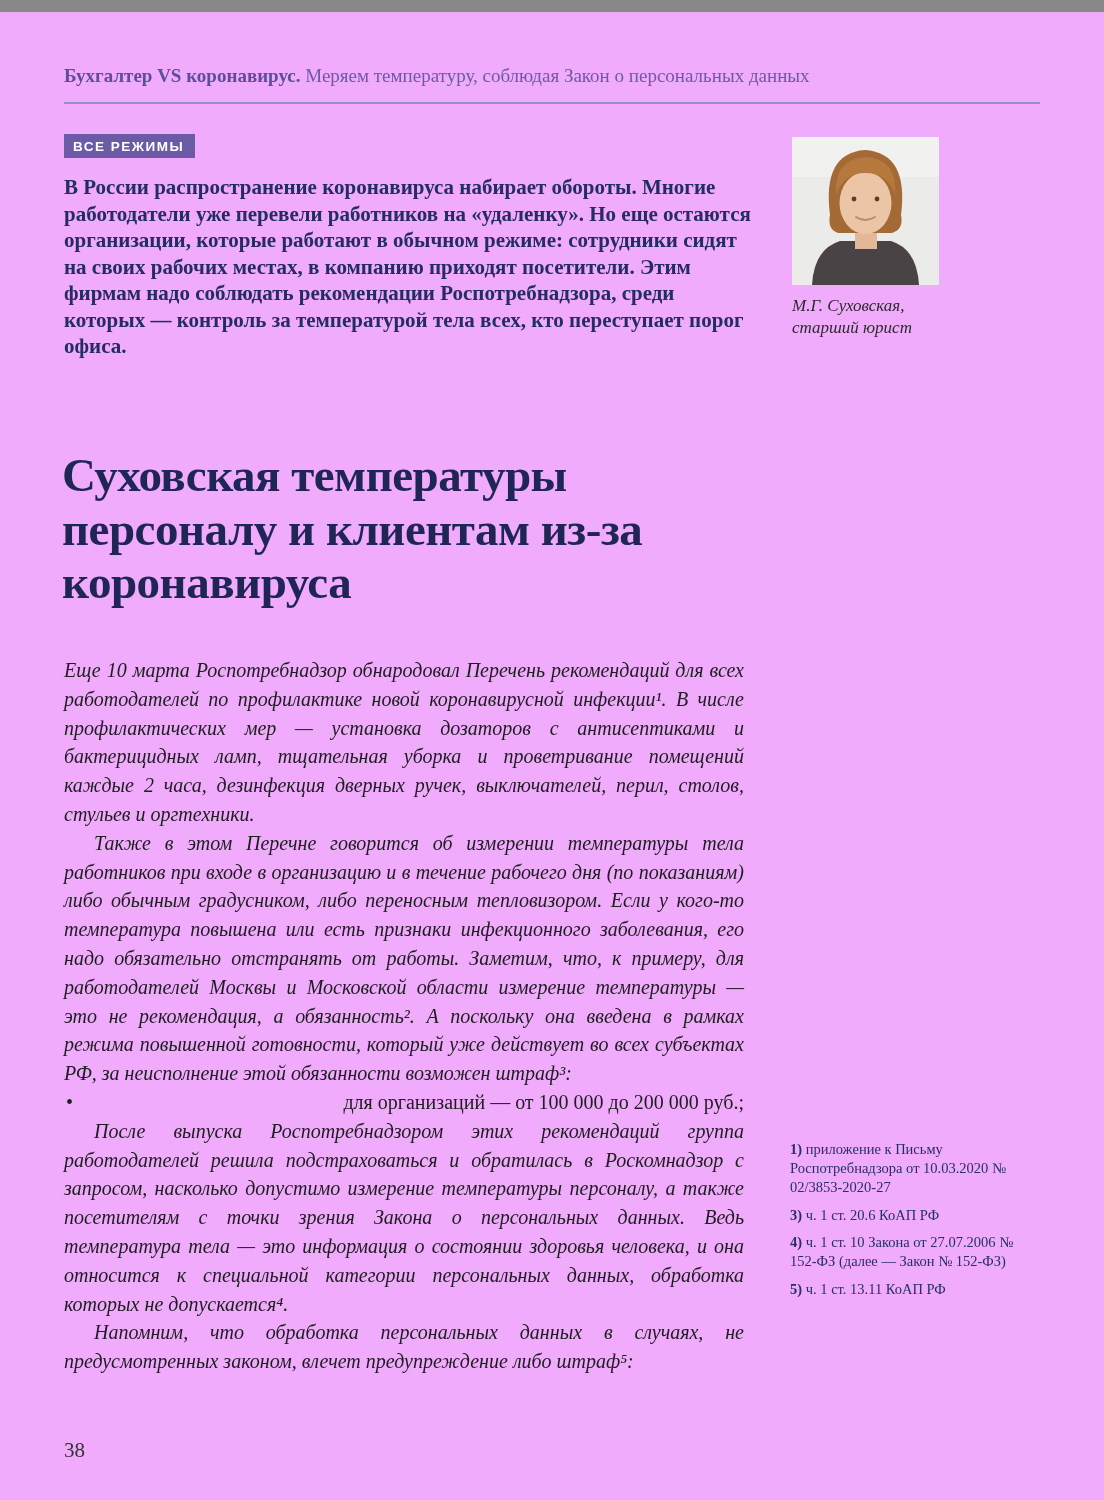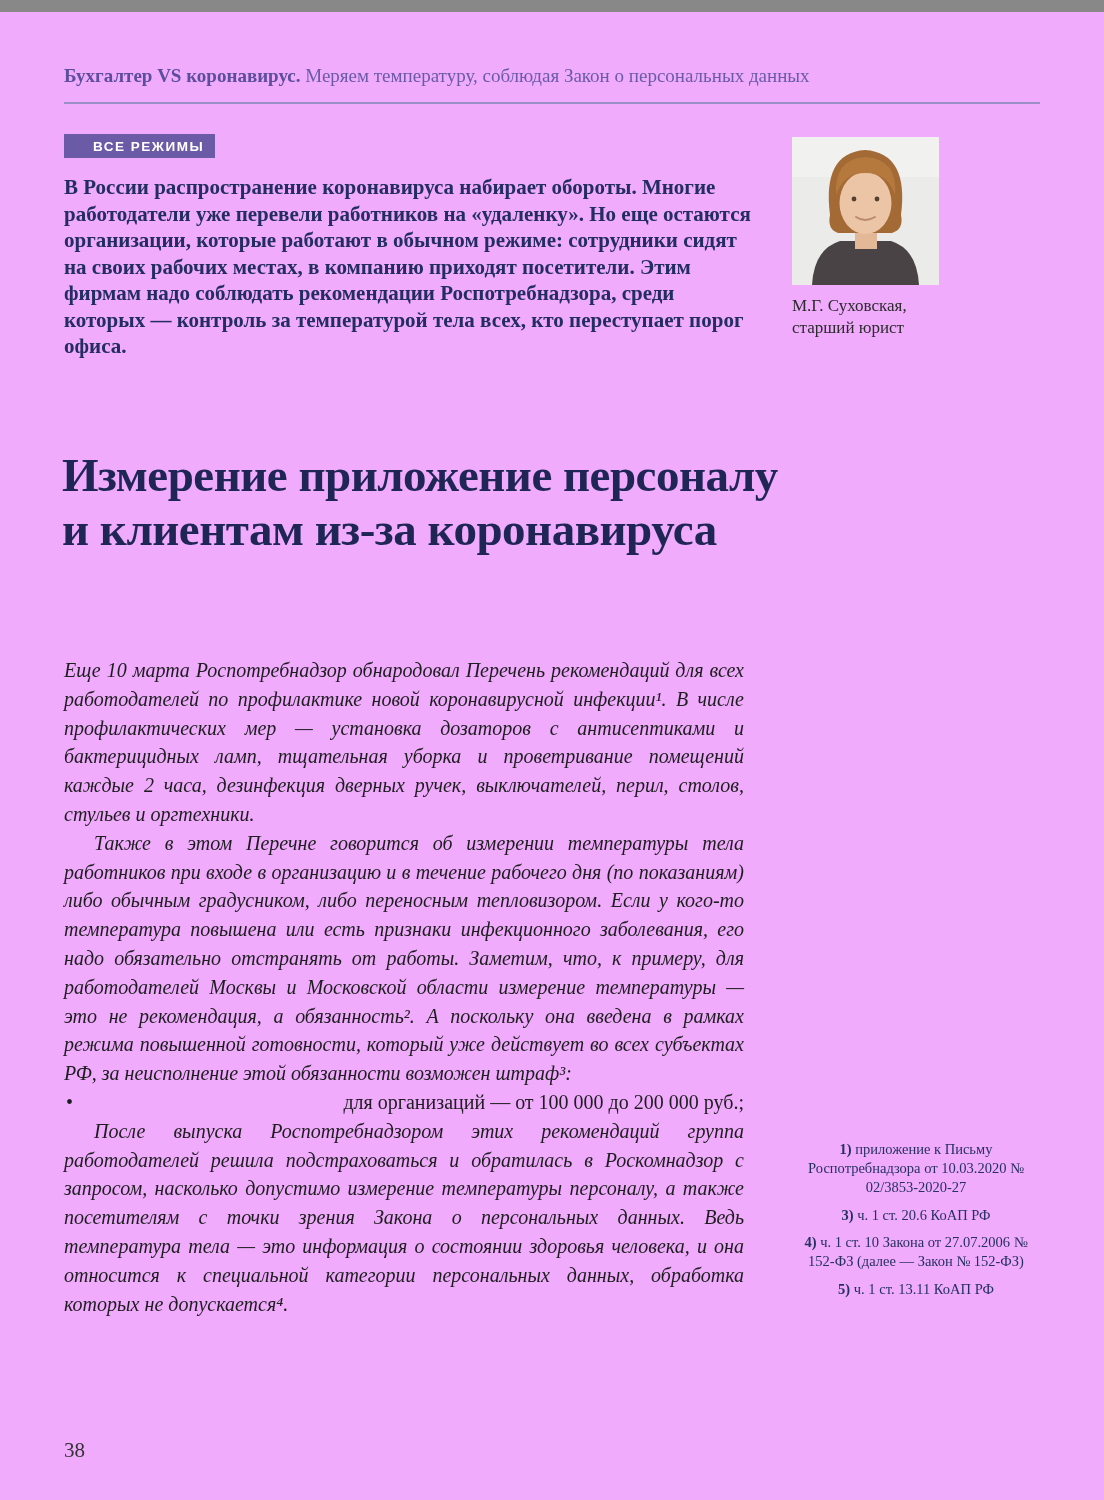--- a/index.html
+++ b/index.html
@@ -29,21 +29,21 @@
   .kicker-rule{
     position:absolute;left:64px;top:90px;width:976px;height:2px;
     background:var(--purple-light);
   }
   
   .badge{
     position:absolute;left:64px;top:122px;
     background:var(--purple);color:#fff;
     font-family:"Liberation Sans", sans-serif;
     font-size:13.5px;font-weight:bold;letter-spacing:1.5px;
-    padding:5px 11px 4px 29px;
+    padding:5px 11px 4px 9px;
   }
   .lead{
     position:absolute;left:64px;top:162px;width:690px;
     font-weight:bold;color:var(--navy);
     font-size:21px;line-height:1.265;
   }
   .headline{
     position:absolute;left:62px;top:437px;width:720px;
     font-weight:bold;color:var(--headline);
     font-size:47px;line-height:1.14;letter-spacing:-0.5px;
@@ -66,28 +66,28 @@
     position:absolute;left:2px;top:0;
   }
   
   .photo{
     position:absolute;left:792px;top:125px;width:147px;height:148px;
     background:#ebebe9;
   }
   .photo svg{display:block;width:100%;height:100%;}
   .photo-caption{
     position:absolute;left:792px;top:283px;width:240px;
-    font-size:17px;line-height:1.3;color:#2b2b2b;
+    font-style:italic;font-size:17px;line-height:1.3;color:#2b2b2b;
   }
   .footnotes{
     position:absolute;left:790px;top:1128px;width:252px;
     color:var(--footnote);
     font-size:14.5px;line-height:1.3;
   }
-  .footnote{margin-bottom:9px;text-align:center;}
+  .footnote{margin-bottom:9px;}
   .footnote b{font-weight:bold;}
   
   .page-number{
     position:absolute;left:64px;top:1426px;
     font-size:21px;color:#333;
   }
   .bottom-bar{
     position:absolute;left:0;bottom:0;width:100%;height:8px;
     background:var(--purple);
   }
@@ -125,29 +125,30 @@
 
       <circle cx="62" cy="62" r="2.4" fill="#55402f"></circle>
       <circle cx="85" cy="62" r="2.4" fill="#55402f"></circle>
     </svg>
   </div>
   <div class="photo-caption">
     <span>М.Г. Суховская,</span><br>
     <span>старший юрист</span>
   </div>
 
-  <h1 class="headline">Измерение приложение персоналу и клиентам из-за коронавируса</h1>
+  <h1 class="headline">Суховская температуры персоналу и клиентам из-за коронавируса</h1>
 
   <div class="body-copy">
     <p>Еще 10 марта Роспотребнадзор обнародовал Перечень рекомендаций для всех работодателей по профилактике новой коронавирусной инфекции¹. В числе профилактических мер — установка дозаторов с антисептиками и бактерицидных ламп, тщательная уборка и проветривание помещений каждые 2 часа, дезинфекция дверных ручек, выключателей, перил, столов, стульев и оргтехники.</p>
     <p class="indent">Также в этом Перечне говорится об измерении температуры тела работников при входе в организацию и в течение рабочего дня (по показаниям) либо обычным градусником, либо переносным тепловизором. Если у кого-то температура повышена или есть признаки инфекционного заболевания, его надо обязательно отстранять от работы. Заметим, что, к примеру, для работодателей Москвы и Московской области измерение температуры — это не рекомендация, а обязанность². А поскольку она введена в рамках режима повышенной готовности, который уже действует во всех субъектах РФ, за неисполнение этой обязанности возможен штраф³:</p>
     <div class="bullets">
       <div class="bullet">для организаций — от 100 000 до 200 000 руб.;</div>
     </div>
     <p class="indent">После выпуска Роспотребнадзором этих рекомендаций группа работодателей решила подстраховаться и обратилась в Роскомнадзор с запросом, насколько допустимо измерение температуры персоналу, а также посетителям с точки зрения Закона о персональных данных. Ведь температура тела — это информация о состоянии здоровья человека, и она относится к специальной категории персональных данных, обработка которых не допускается⁴.</p>
+    <p class="indent">Напомним, что обработка персональных данных в случаях, не предусмотренных законом, влечет предупреждение либо штраф⁵:</p>
   </div>
 
   <div class="footnotes">
     <div class="footnote">
       <b>1)</b> <span>приложение к Письму Роспотребнадзора от 10.03.2020 № 02/3853-2020-27</span>
     </div>
     <div class="footnote">
       <b>3)</b> <span>ч. 1 ст. 20.6 КоАП РФ</span>
     </div>
     <div class="footnote">

